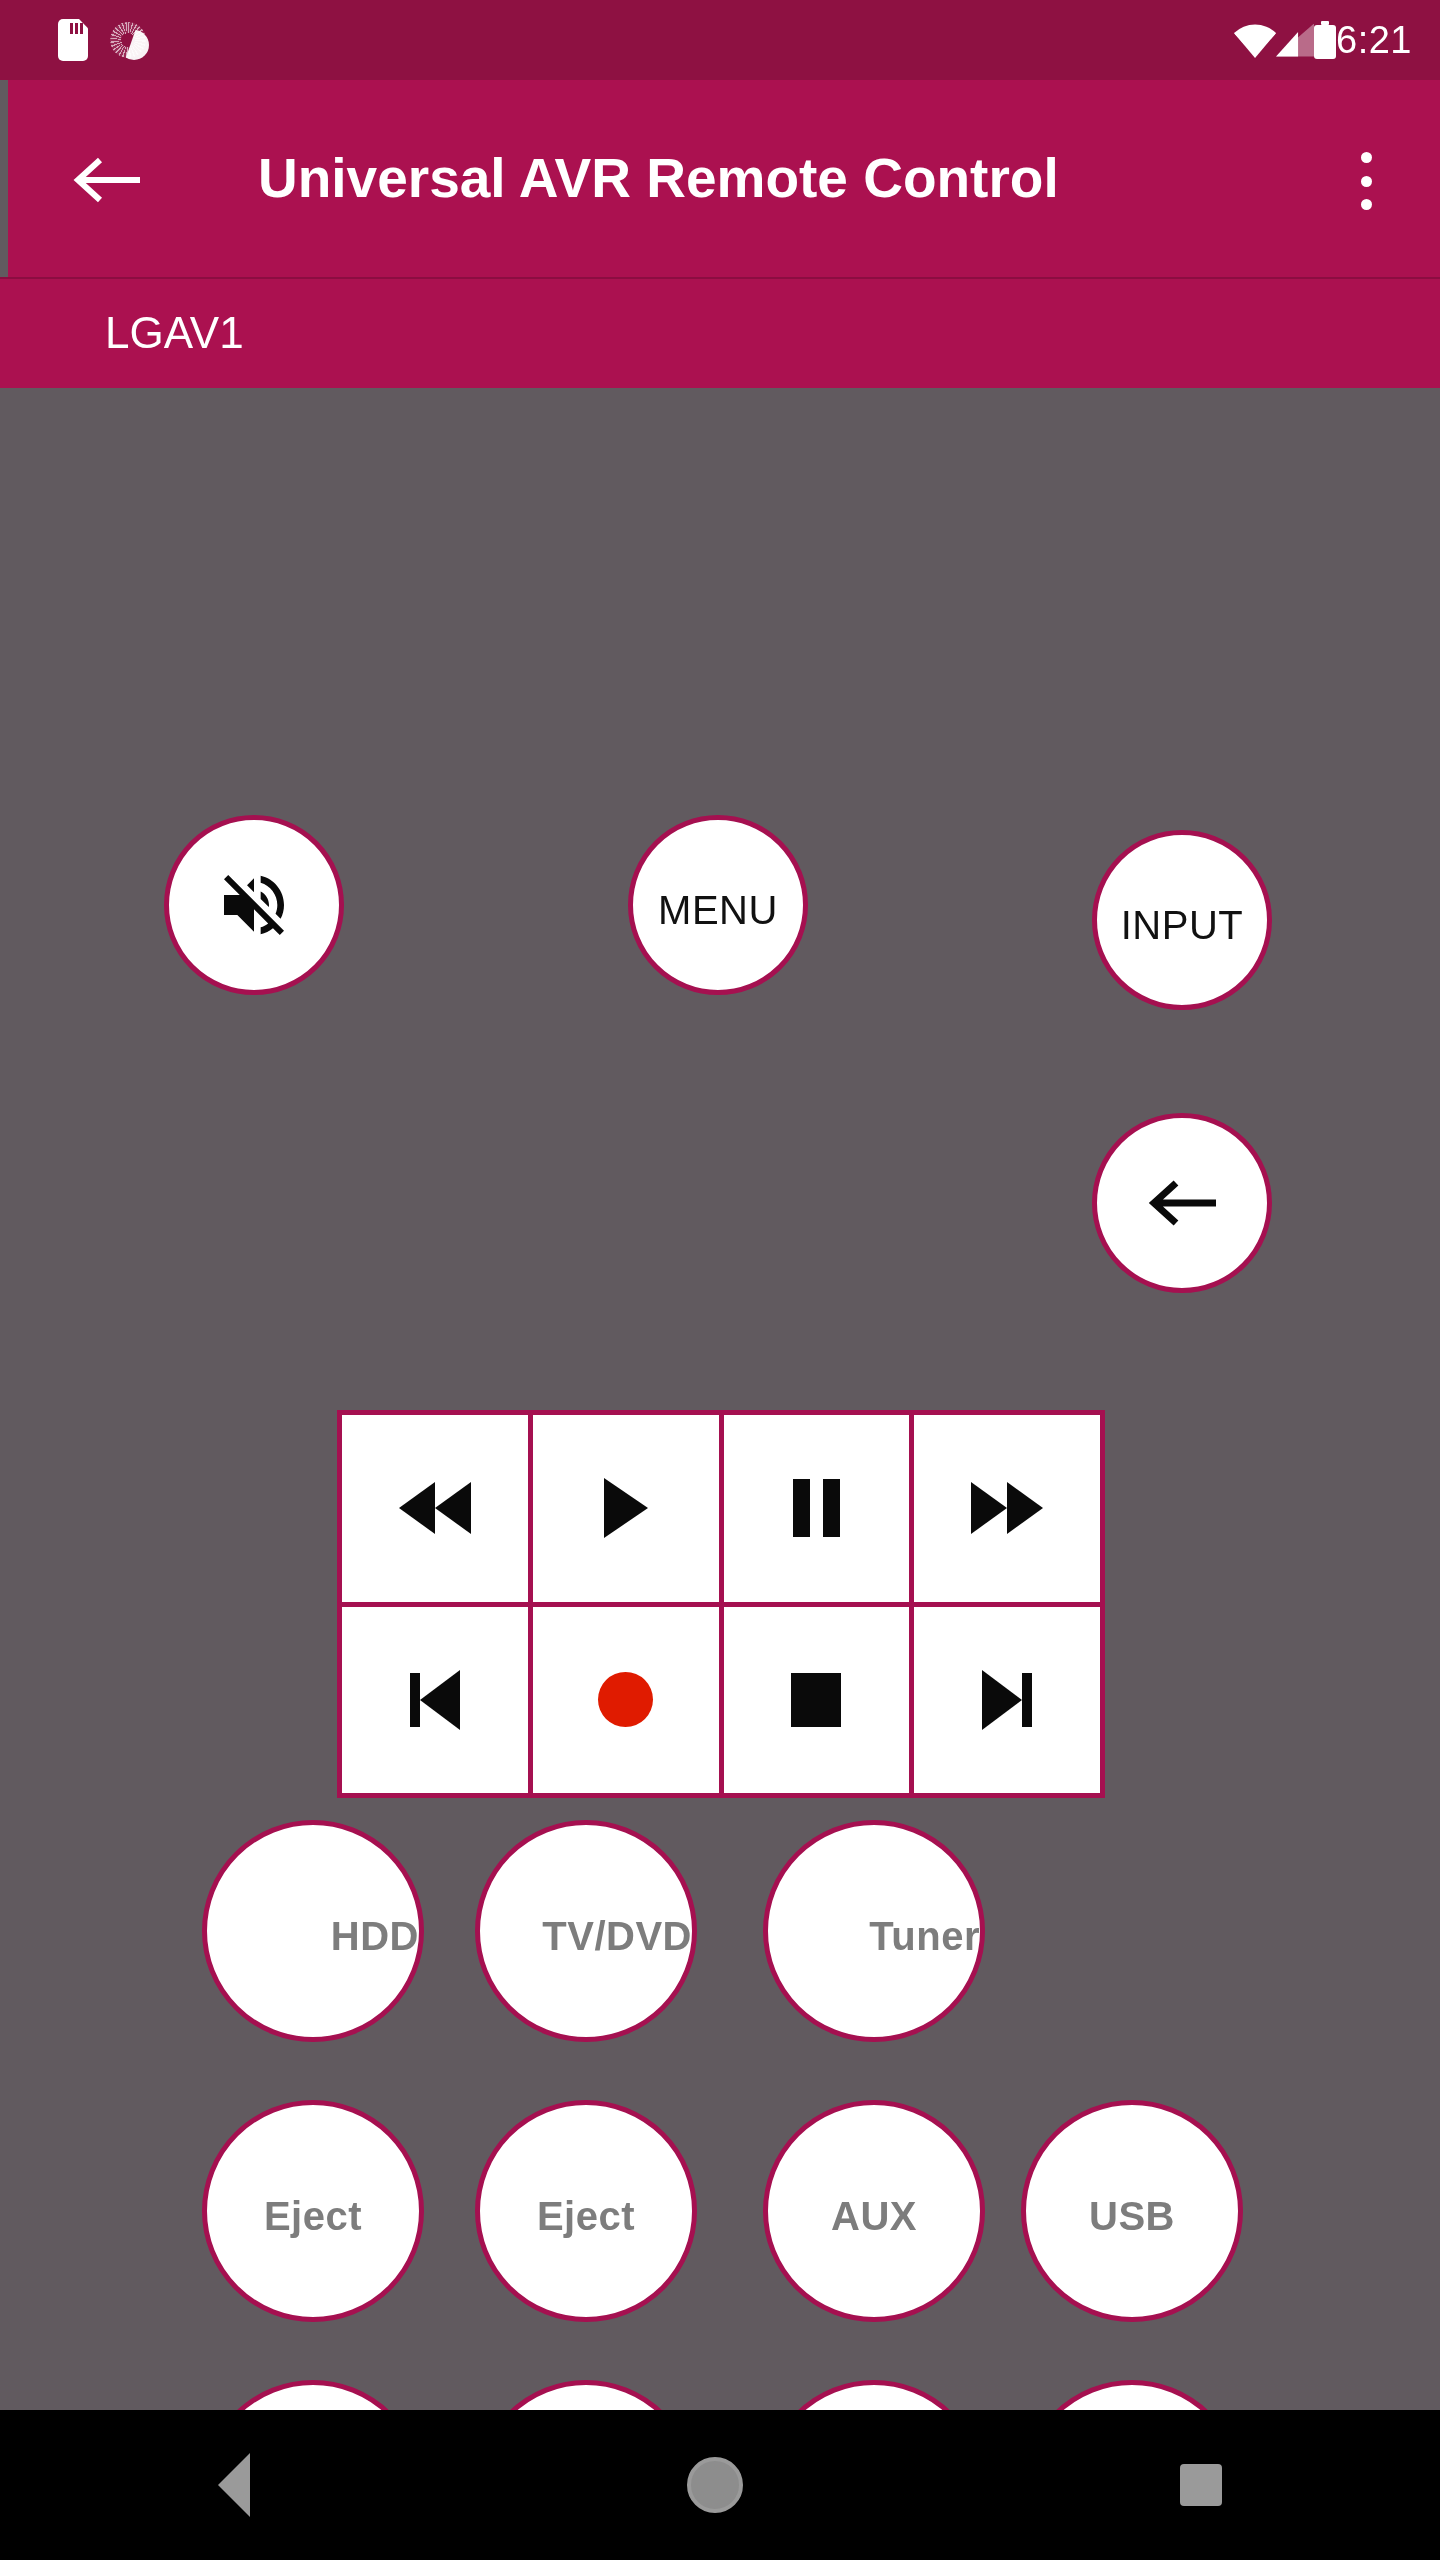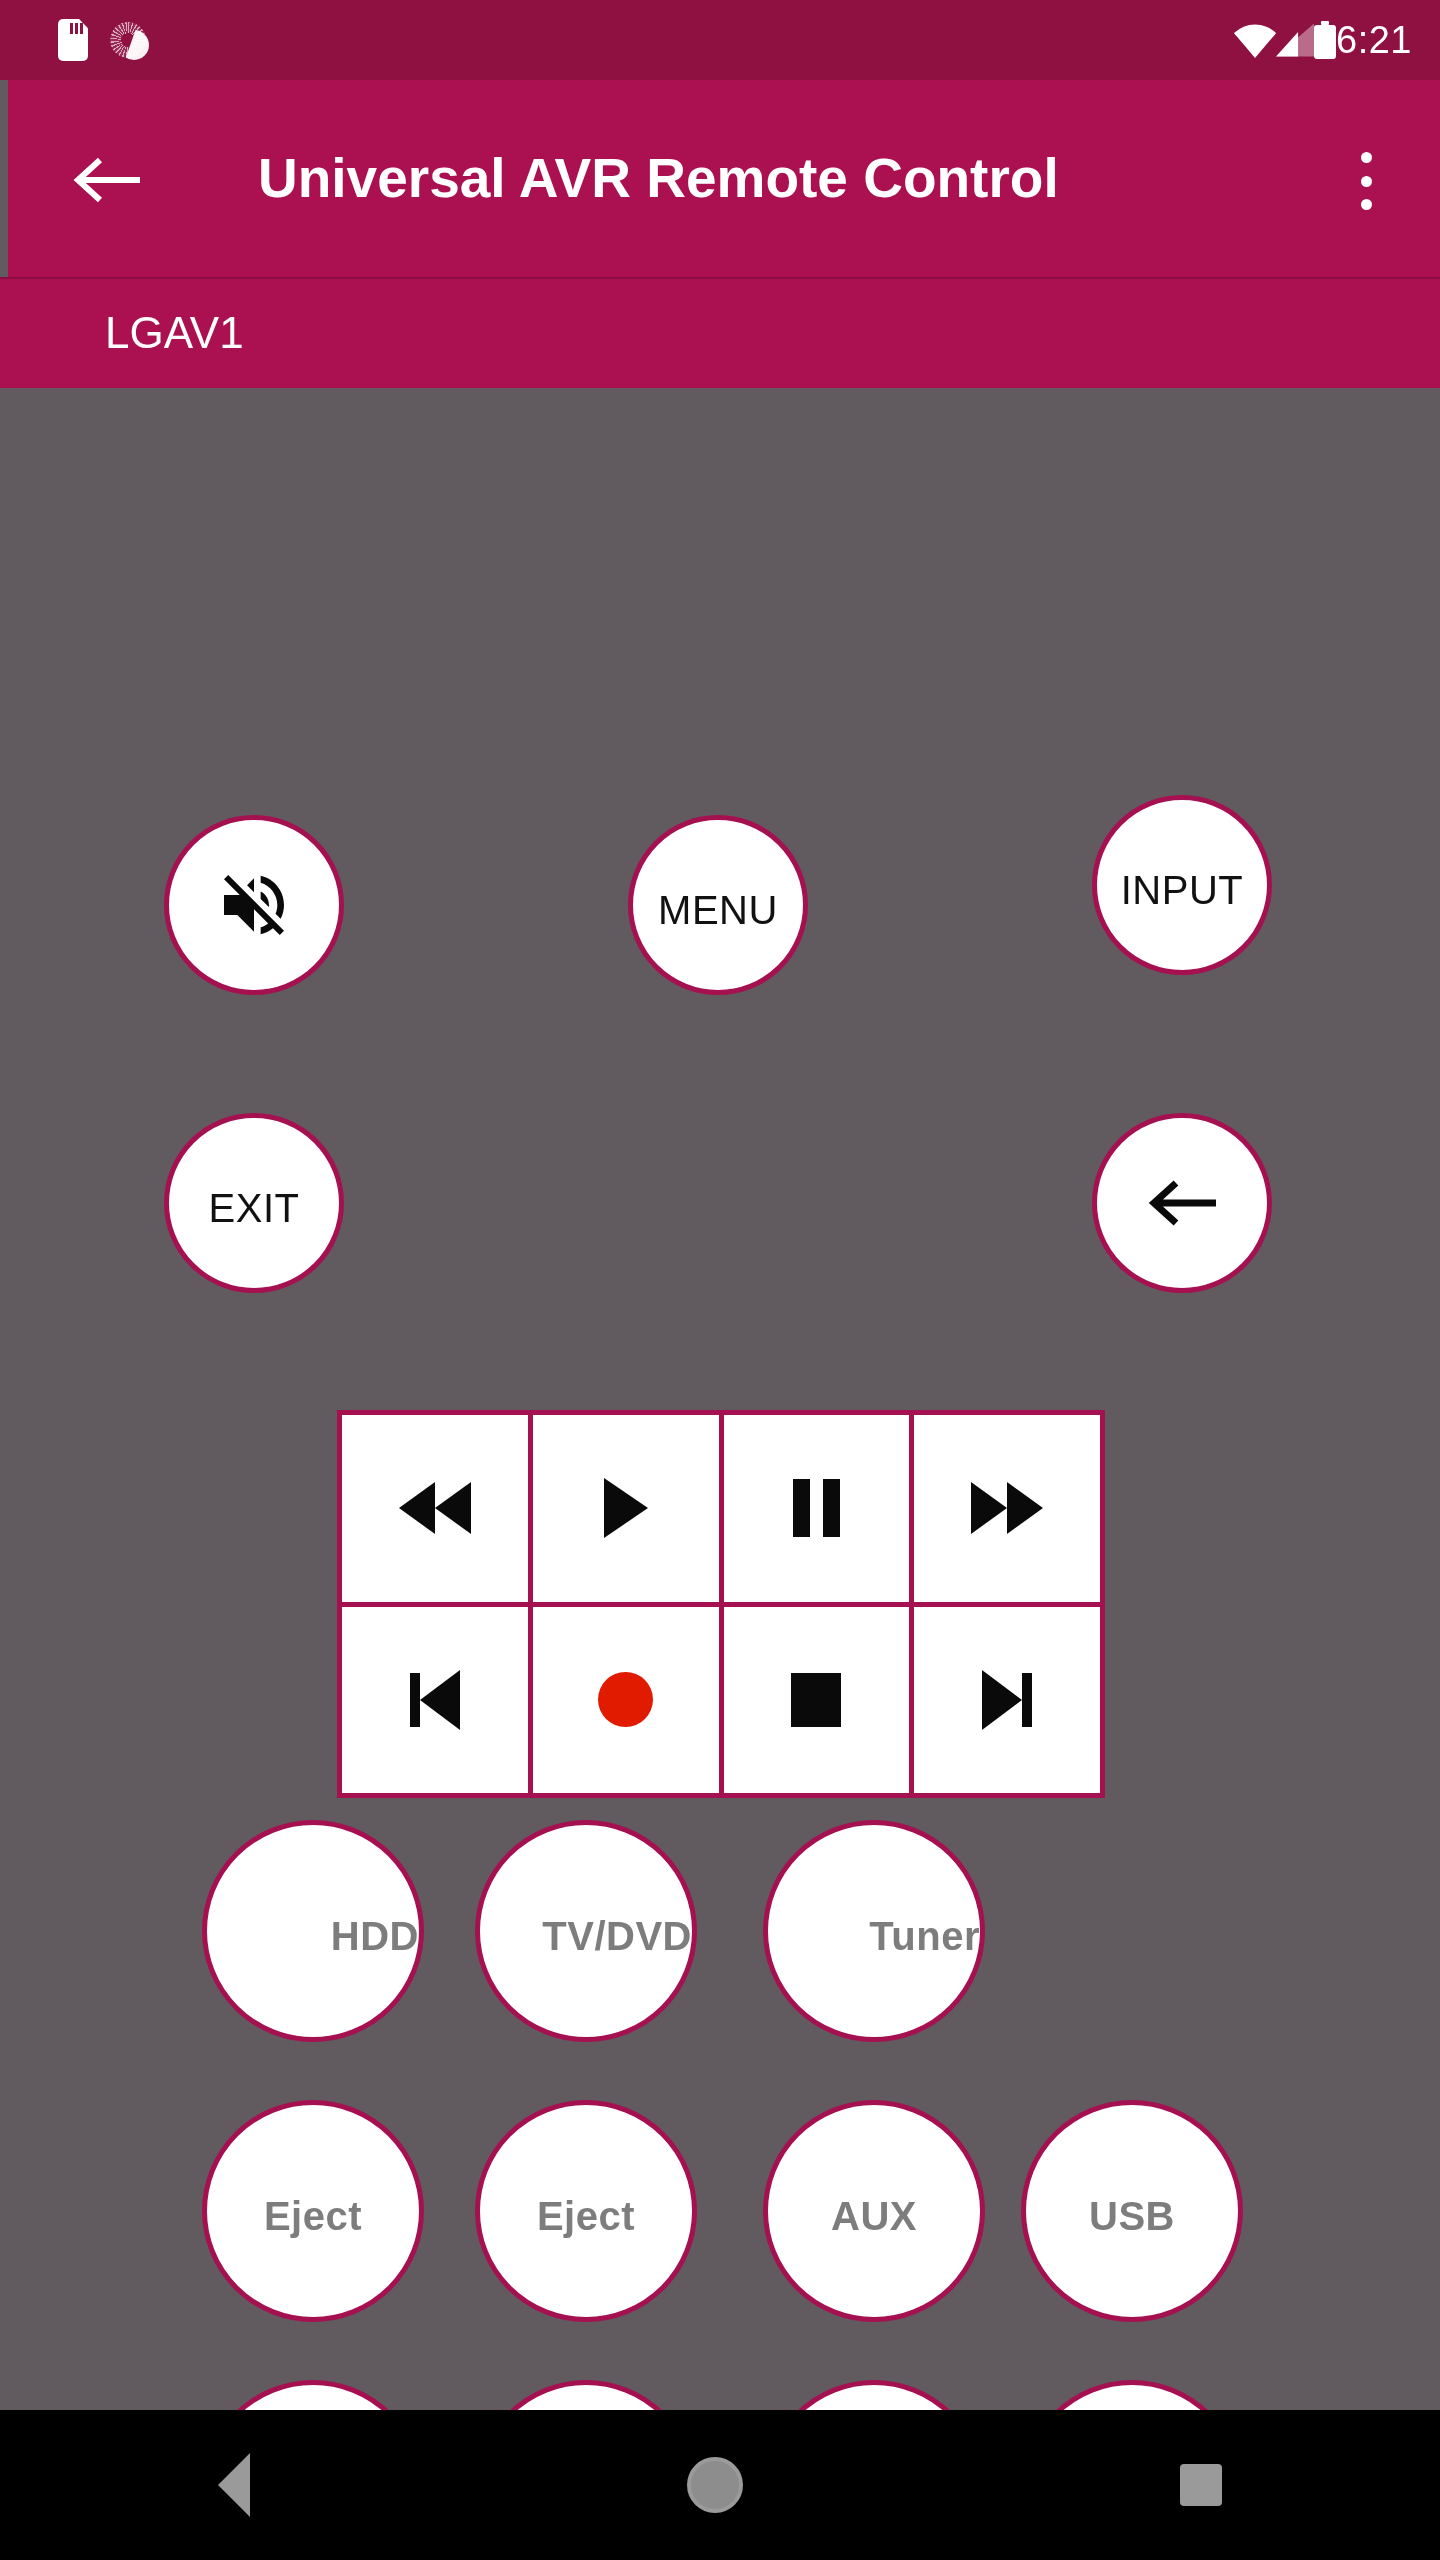--- a/index.html
+++ b/index.html
@@ -255,21 +255,21 @@
   .round-btn.fn .lbl.overflow {
     white-space: nowrap;
     width: 200px;
     word-break: break-all;
     white-space: normal;
   }
 
   
   #btn-mute  { left: 164px; top: 427px; width: 180px; height: 180px; }
   #btn-menu  { left: 628px; top: 427px; width: 180px; height: 180px; }
-  #btn-input { left: 1092px; top: 407px; width: 180px; height: 180px; }
+  #btn-input { left: 1092px; top: 442px; width: 180px; height: 180px; }
   #btn-exit    { left: 164px; top: 725px; width: 180px; height: 180px; }
   #btn-return  { left: 1092px; top: 725px; width: 180px; height: 180px; }
 
   
   #transport-grid {
     position: absolute;
     left: 337px; top: 1022px;
     width: 768px; height: 388px;
     border: 5px solid #A51050;
     box-sizing: border-box;
@@ -416,23 +416,20 @@
     </div>
 
     <div class="round-btn" id="btn-menu">
       <span class="lbl">MENU</span>
     </div>
 
     <div class="round-btn" id="btn-input">
       <span class="lbl">INPUT</span>
     </div>
 
-    <div class="round-btn" id="btn-exit">
-      <span class="lbl">EXIT</span>
-    </div>
 
     <div class="round-btn" id="btn-return">
       <svg width="80" height="66" viewBox="0 0 80 66">
         <path d="M74 33 H14 M34 13 L12 33 L34 53" stroke="#0A0A0A" stroke-width="7" fill="none"></path>
       </svg>
     </div>
 
     <div id="transport-grid">
       <div class="tcell">
         <span class="icon-row rew">

